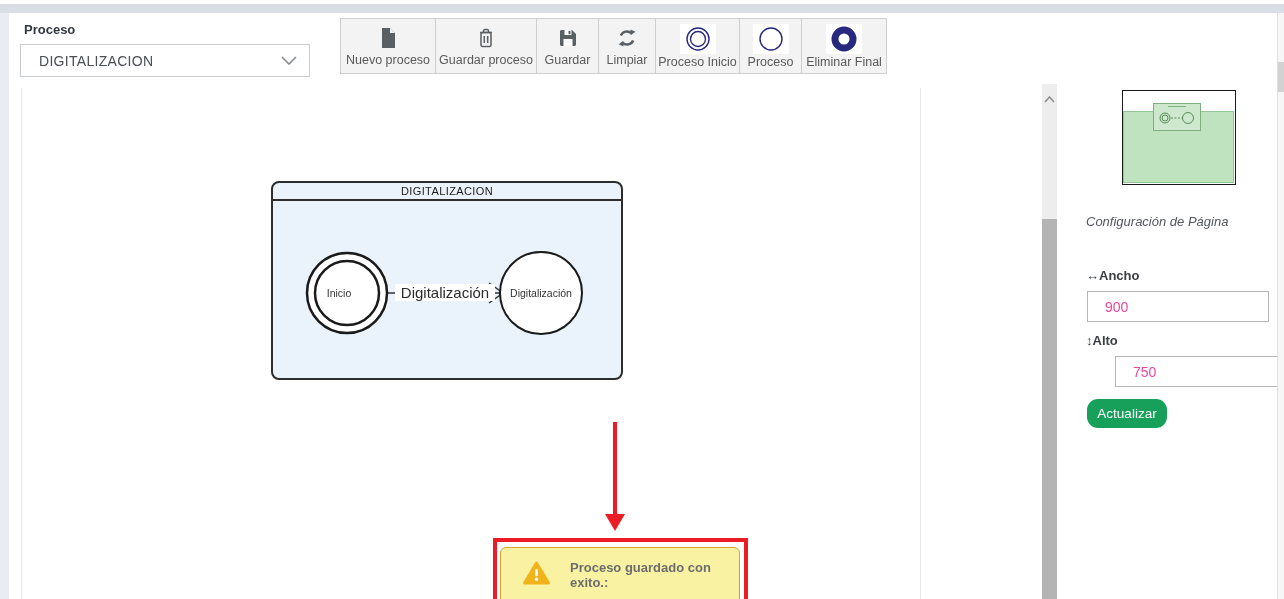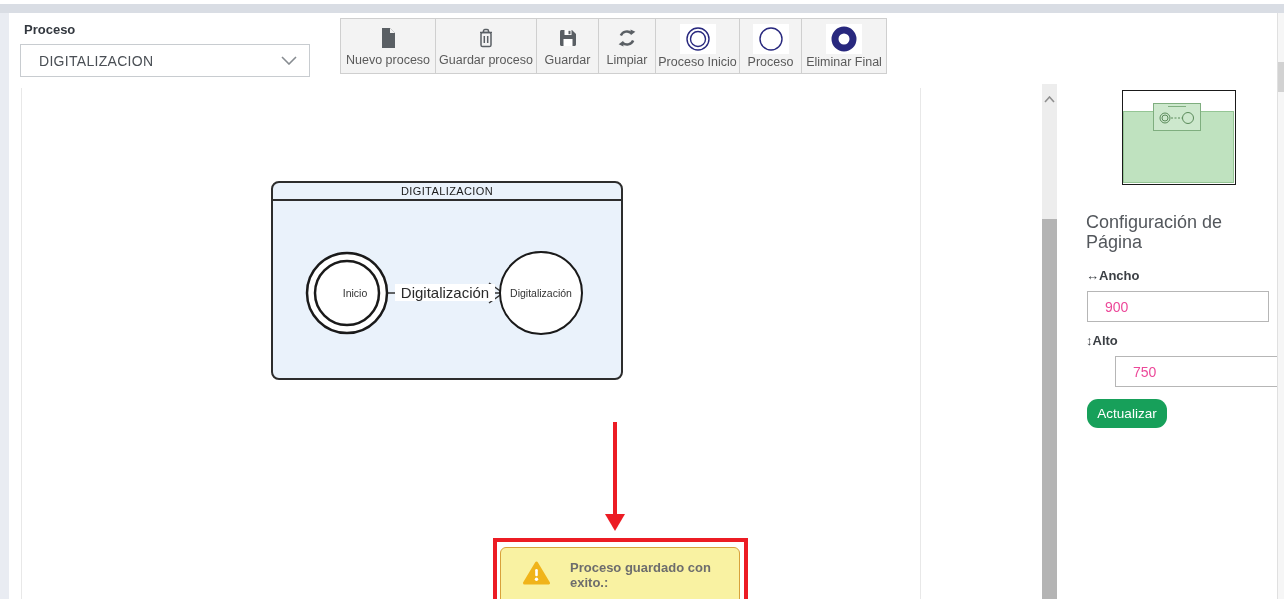--- a/index.html
+++ b/index.html
@@ -87,21 +87,21 @@
     position:absolute; left:1122px; top:90px; width:114px; height:95px;
     background:#fff; border:1.5px solid #1a1a1a; cursor:pointer;
   }
   .minimap .green { position:absolute; left:0; top:20px; width:111px; height:72px; background:#bfe2bf; border:1px solid #94c594; }
   .minimap .preview {
     position:absolute; left:30px; top:12px; width:48px; height:28px;
     background:#cde8cd; border:1px solid #7fae7f;
   }
   .sb-heading {
     position:absolute; left:1086px; top:212px; width:175px;
-    font-size:18px; color:#53575c; line-height:20px;
+    font-size:13px; color:#53575c; line-height:20px;font-style:italic;
   }
   .sb-field-label { position:absolute; left:1086px; font-size:13px; font-weight:bold; color:#3b3f44; }
   .sb-field-label .glyph { font-weight:bold; color:#3b3f44; }
   .sb-input {
     position:absolute; left:1087px; width:182px; height:31px;
     border:1px solid #b6b6b6; background:#fff; font-size:14px; color:#ec4899;
     padding:0 8px 0 17px; font-family:"Liberation Sans", sans-serif; outline:none;
   }
   .btn-update {
     position:absolute; left:1087px; top:399px; width:80px; height:29px;
@@ -204,21 +204,21 @@
         <span>DIGITALIZACION</span>
       </div>
       <div class="pool-body">
         <svg width="348" height="177" viewBox="0 0 348 177">
           <line x1="114" y1="92" x2="230" y2="92" stroke="#333" stroke-width="1.5"></line>
           <polyline points="216,102 230,92 216,82" fill="none" stroke="#333" stroke-width="1.5"></polyline>
           <circle cx="74" cy="92" r="40" fill="#fff" stroke="#1a1a1a" stroke-width="2.5"></circle>
           <circle cx="74" cy="92" r="32" fill="#fff" stroke="#1a1a1a" stroke-width="2.5"></circle>
           <circle cx="268" cy="92" r="41" fill="#fff" stroke="#1a1a1a" stroke-width="2"></circle>
         </svg>
-        <span class="node-label" style="left:50px; top:86px; width:64px;">Inicio</span>
+        <span class="node-label" style="left:34px; top:86px; width:64px;">Inicio</span>
         <span class="node-label" style="left:228px; top:86px; width:80px;">Digitalización</span>
         <span class="edge-label" style="left:122px; top:83px; width:100px;">Digitalización</span>
       </div>
     </div>
 
     <div class="red-arrow-line" style="left:591px; top:334px;"></div>
     <div class="red-arrow-head" style="left:583px; top:426px;"></div>
   </div>
 
   <div class="toast-annotation"></div>

